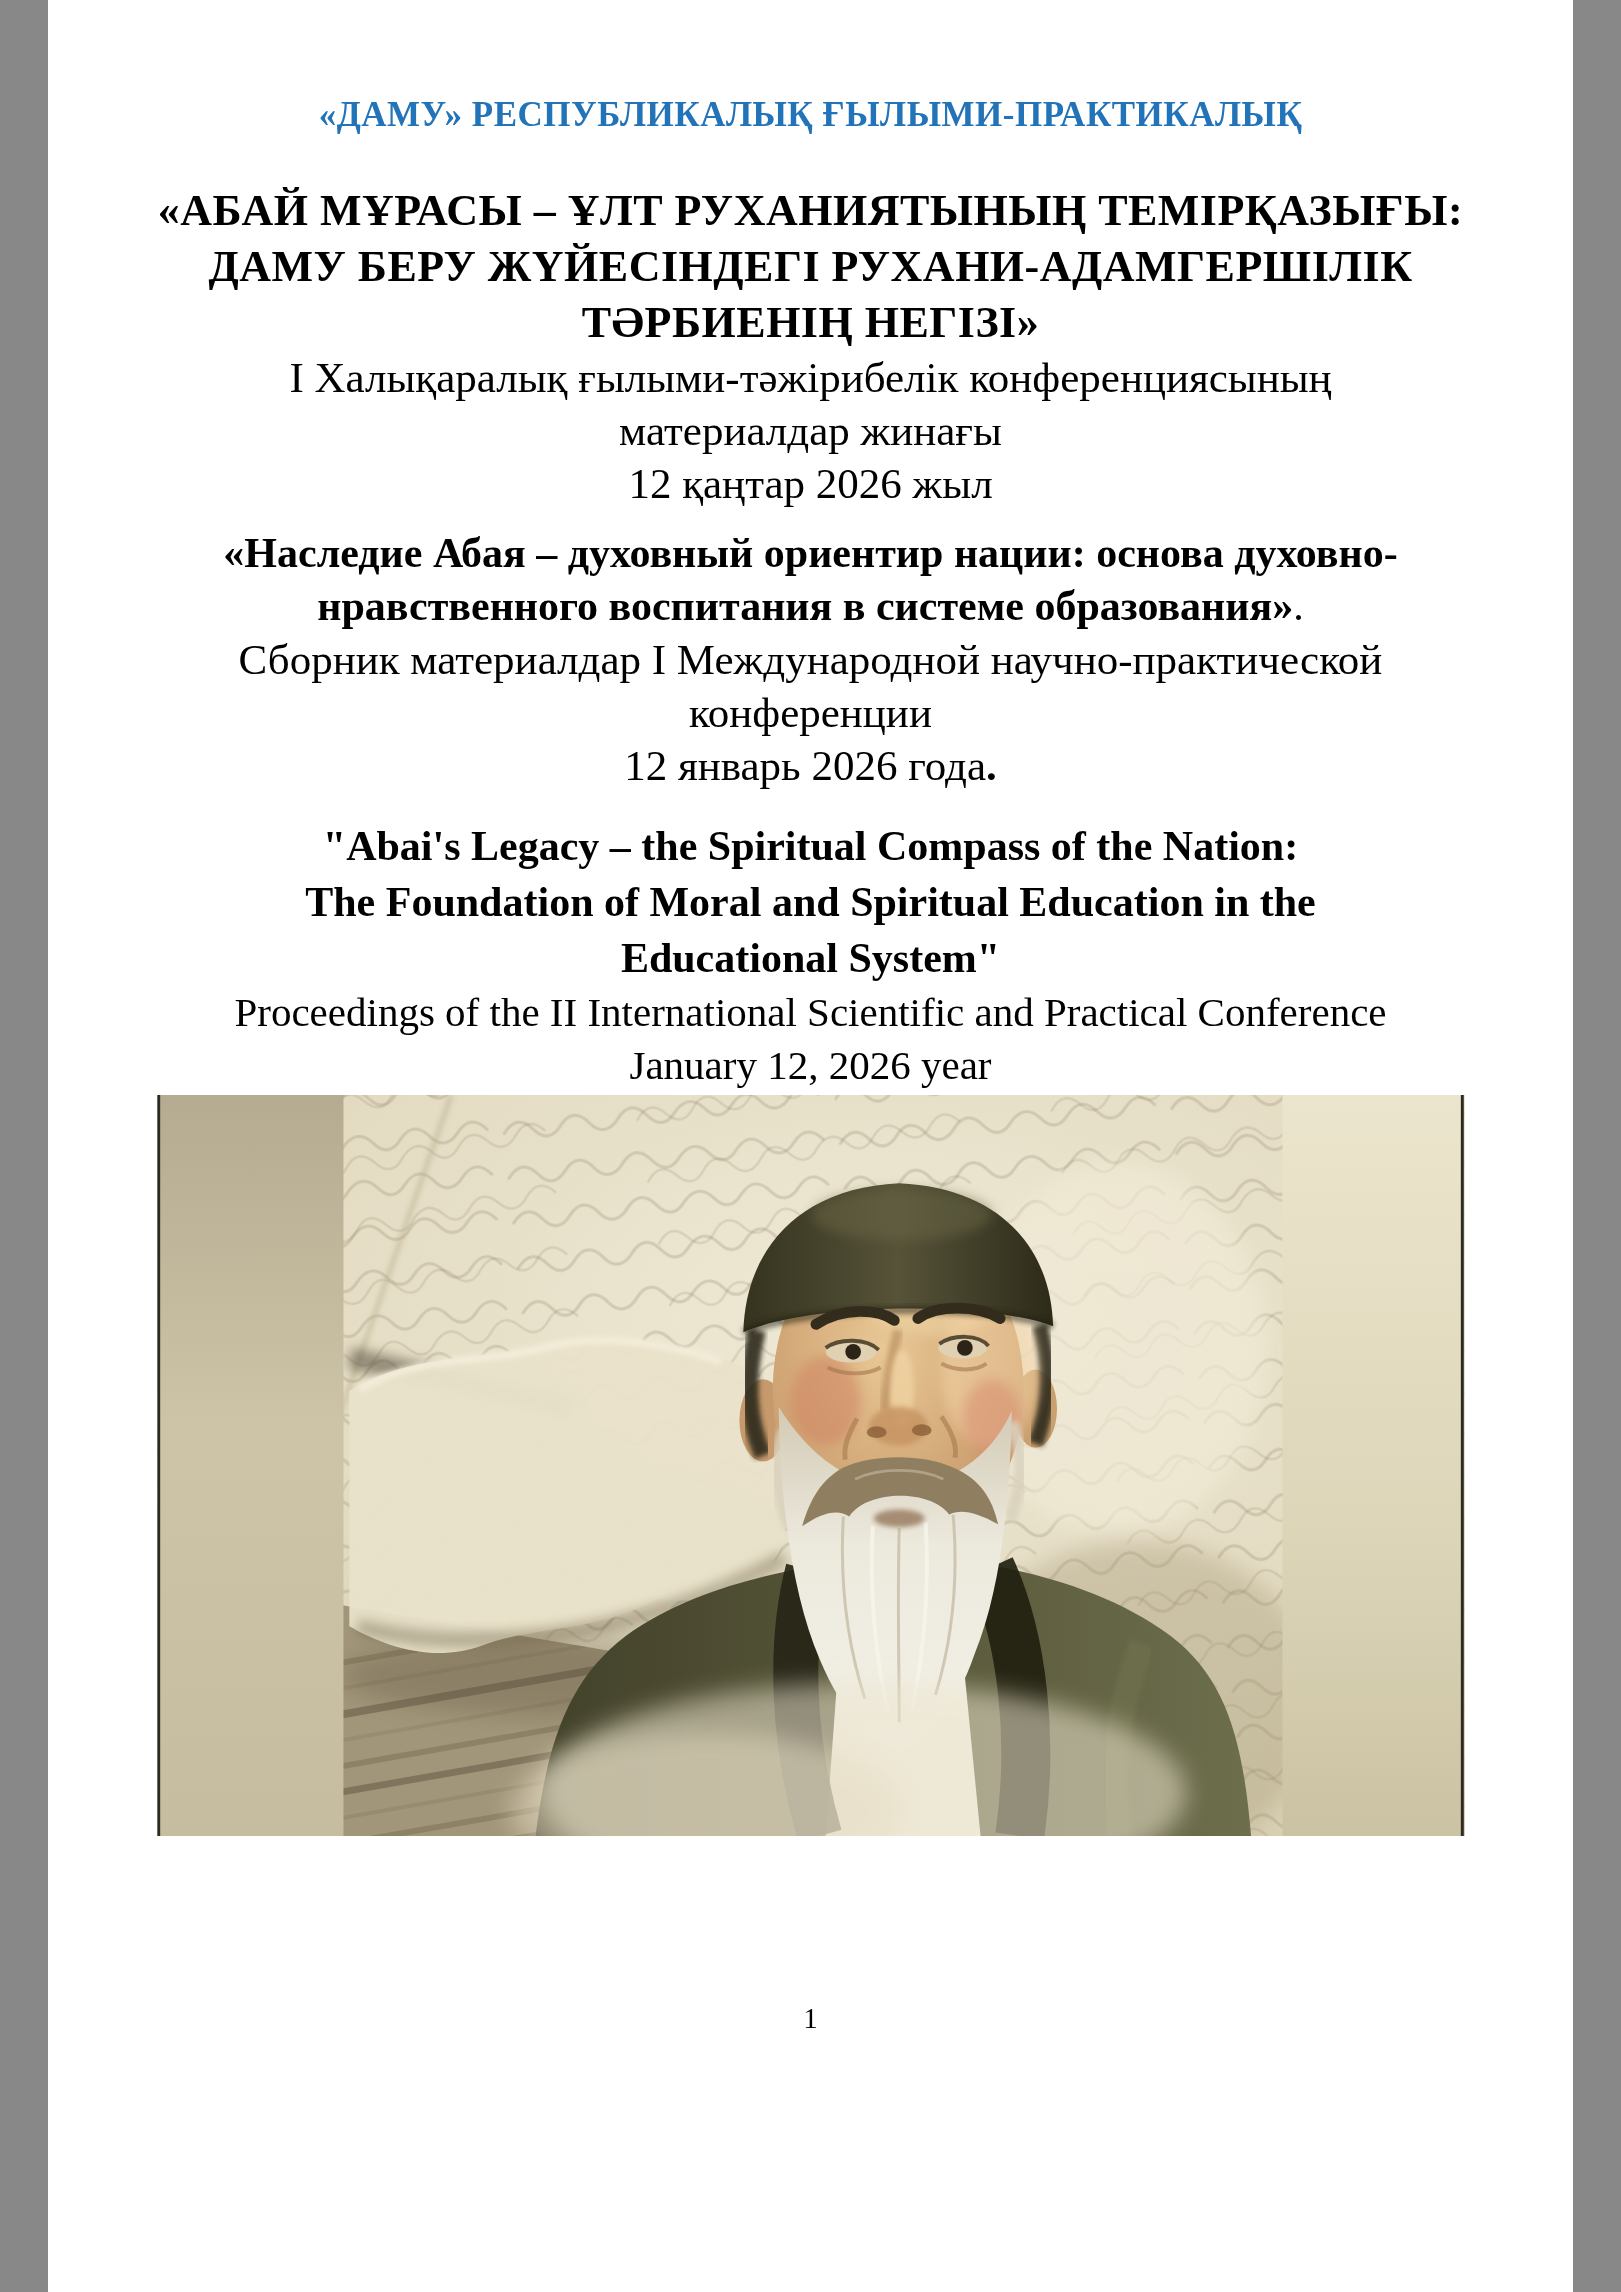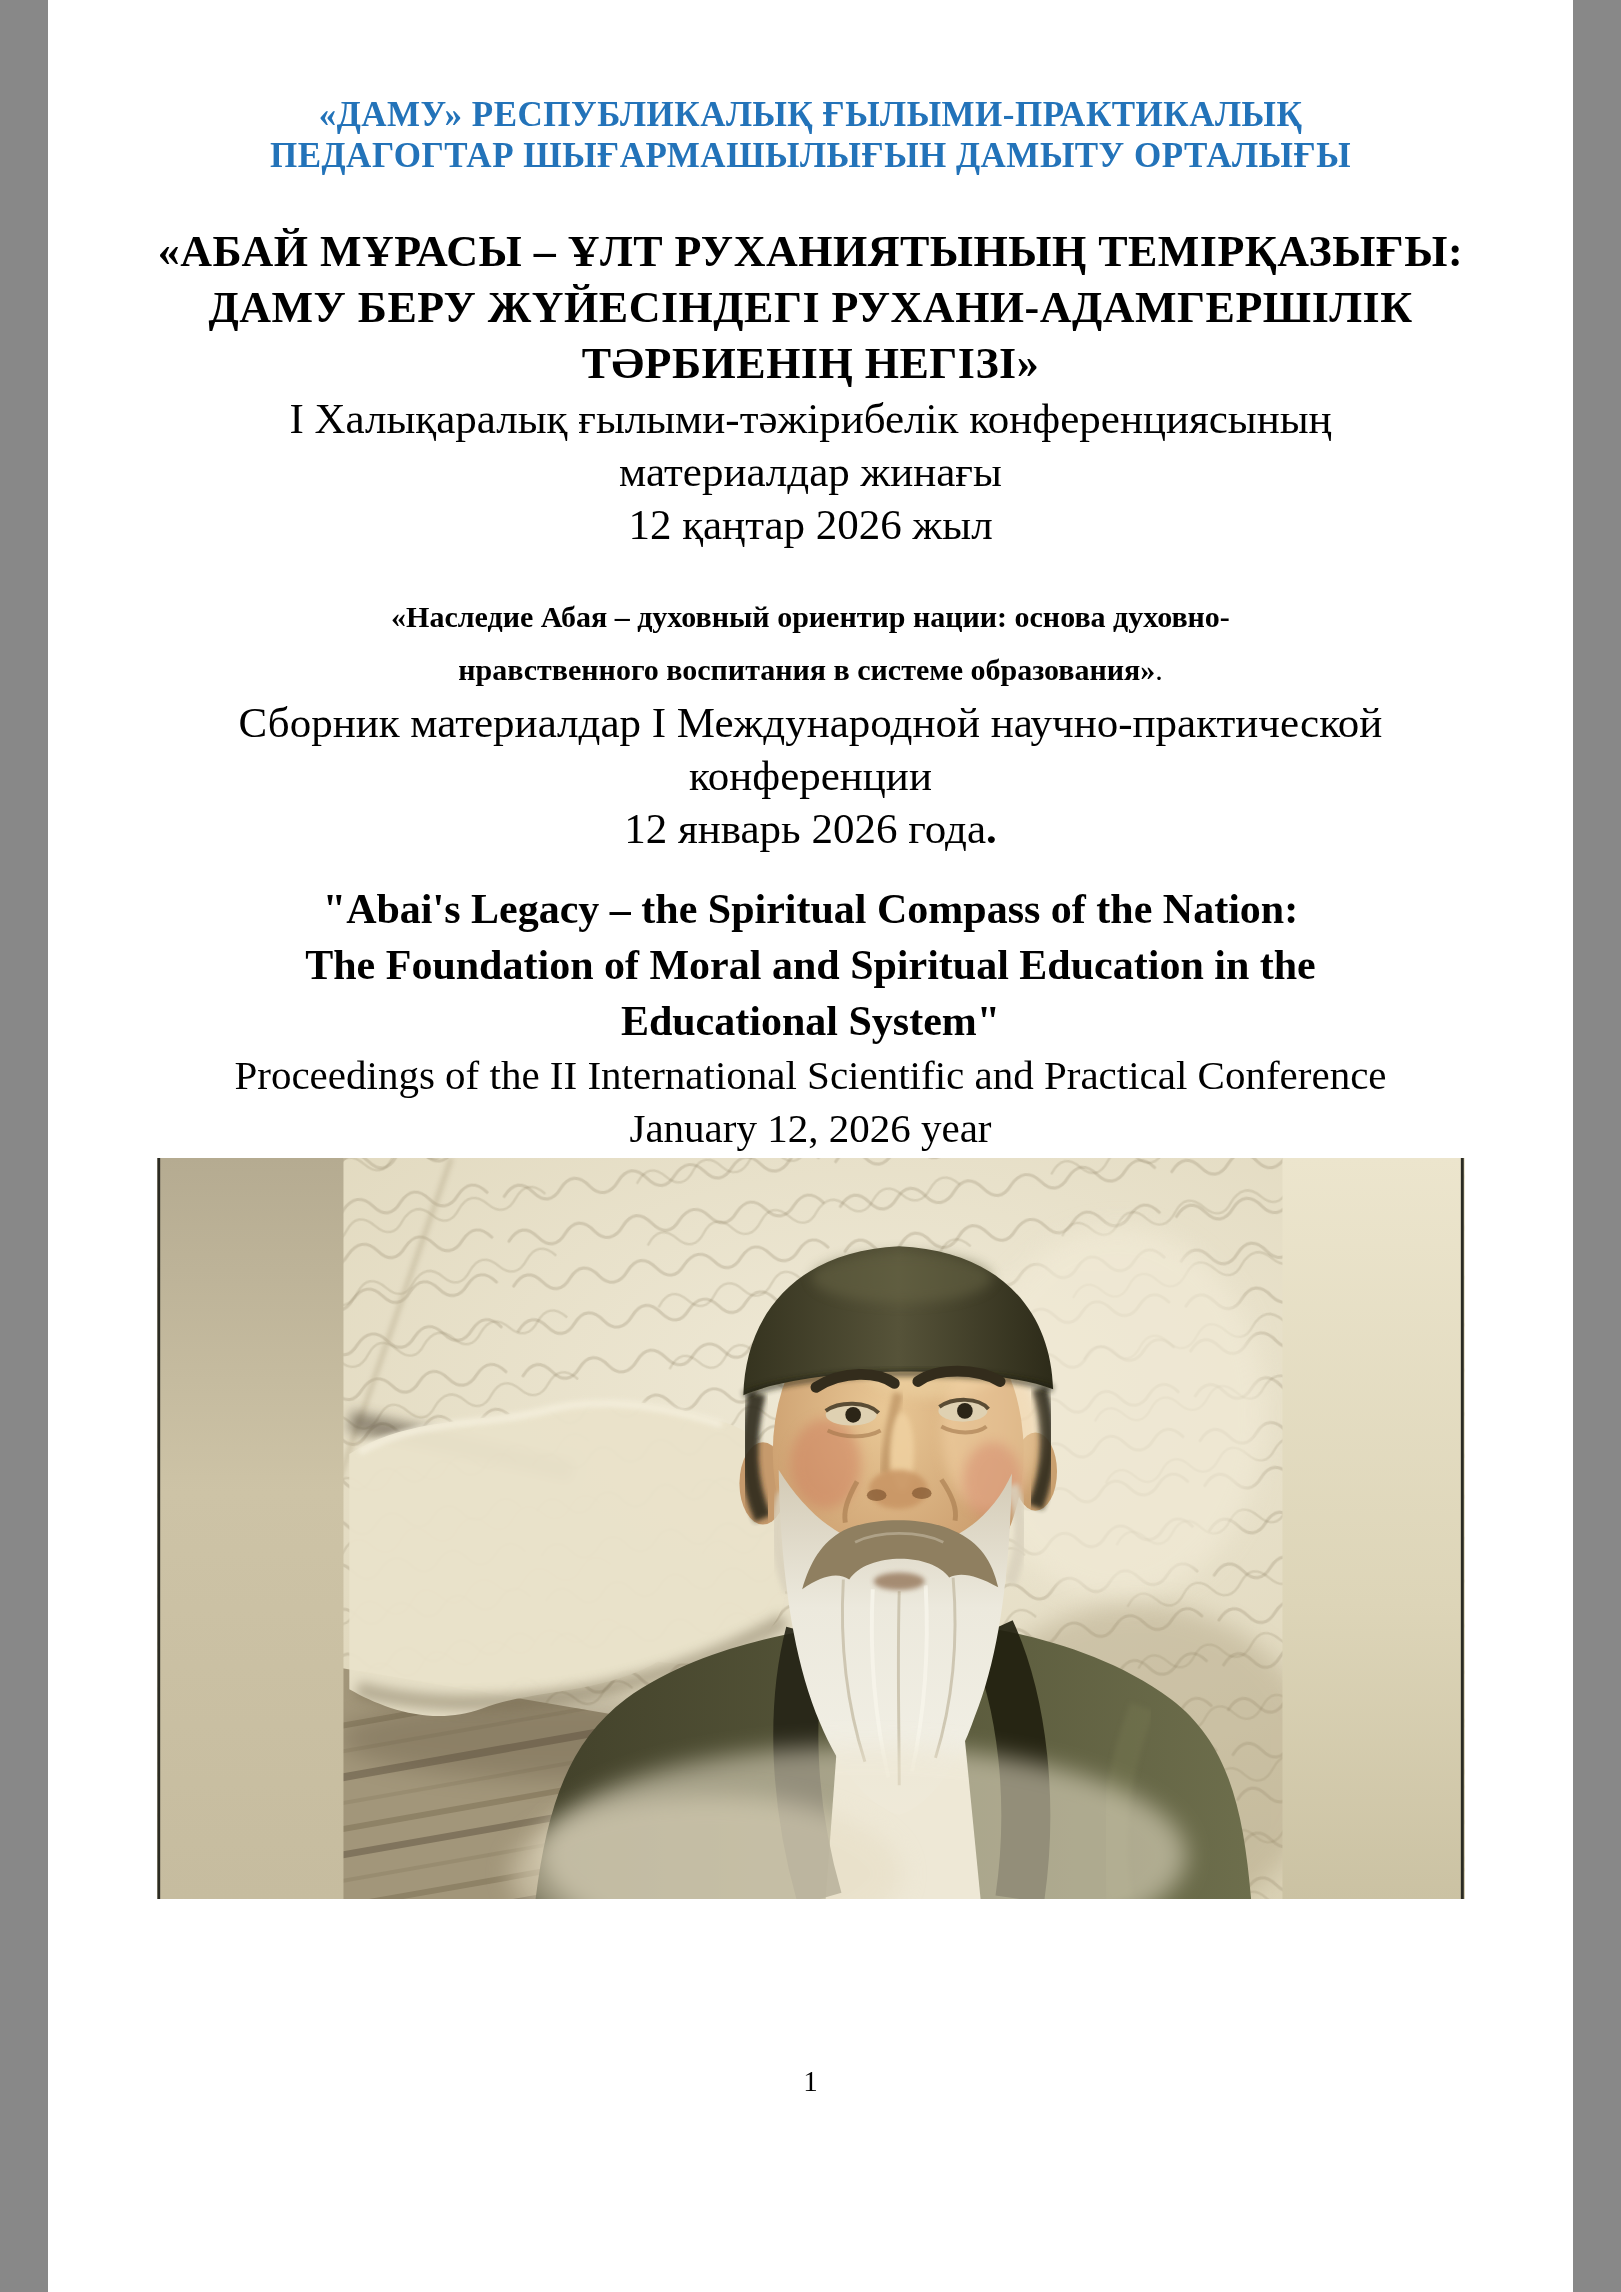--- a/index.html
+++ b/index.html
@@ -10,39 +10,38 @@
     background:#ffffff;
     font-family:"Liberation Serif","DejaVu Serif",serif;
     color:#000;
     text-align:center;
     overflow:hidden;
   }
   .line{white-space:nowrap;}
   .org-header{margin-top:94px;font-weight:700;font-size:35px;line-height:41px;color:#2373b9;letter-spacing:0.5px;}
   .kz-title{margin-top:48px;font-weight:700;font-size:44px;line-height:56px;letter-spacing:0.5px;}
   .kz-sub{font-size:43px;line-height:53px;}
-  .ru-title{margin-top:39px;font-weight:700;font-size:30px;line-height:53px;}
+  .ru-title{margin-top:17px;font-weight:700;font-size:42px;line-height:53px;}
   .ru-title .regular{font-weight:400;}
   .ru-sub{font-size:43px;line-height:53px;}
   .ru-date{font-size:43px;line-height:53px;}
   .ru-date .bold{font-weight:700;}
   .en-title{margin-top:25.5px;font-weight:700;font-size:42px;line-height:56px;}
   .en-sub{font-size:41px;line-height:53px;}
   .figure{width:1308px;height:741px;margin:3.9px auto 0;position:relative;}
   .figure svg{display:block;}
   .page-number{margin-top:167px;font-size:29px;line-height:31px;}
 </style>
 </head>
 <body>
 
 <div class="page">
 
   <div class="org-header">
     <div class="line">«ДАМУ» РЕСПУБЛИКАЛЫҚ ҒЫЛЫМИ-ПРАКТИКАЛЫҚ</div>
-    <div class="line">ПЕДАГОГТАР ШЫҒАРМАШЫЛЫҒЫН ДАМЫТУ ОРТАЛЫҒЫ</div>
   </div>
 
   <div class="kz-title">
     <div class="line">«АБАЙ МҰРАСЫ – ҰЛТ РУХАНИЯТЫНЫҢ ТЕМІРҚАЗЫҒЫ:</div>
     <div class="line">ДАМУ БЕРУ ЖҮЙЕСІНДЕГІ РУХАНИ-АДАМГЕРШІЛІК</div>
     <div class="line">ТӘРБИЕНІҢ НЕГІЗІ»</div>
   </div>
 
   <div class="kz-sub">
     <div class="line">I Халықаралық ғылыми-тәжірибелік конференциясының</div>

